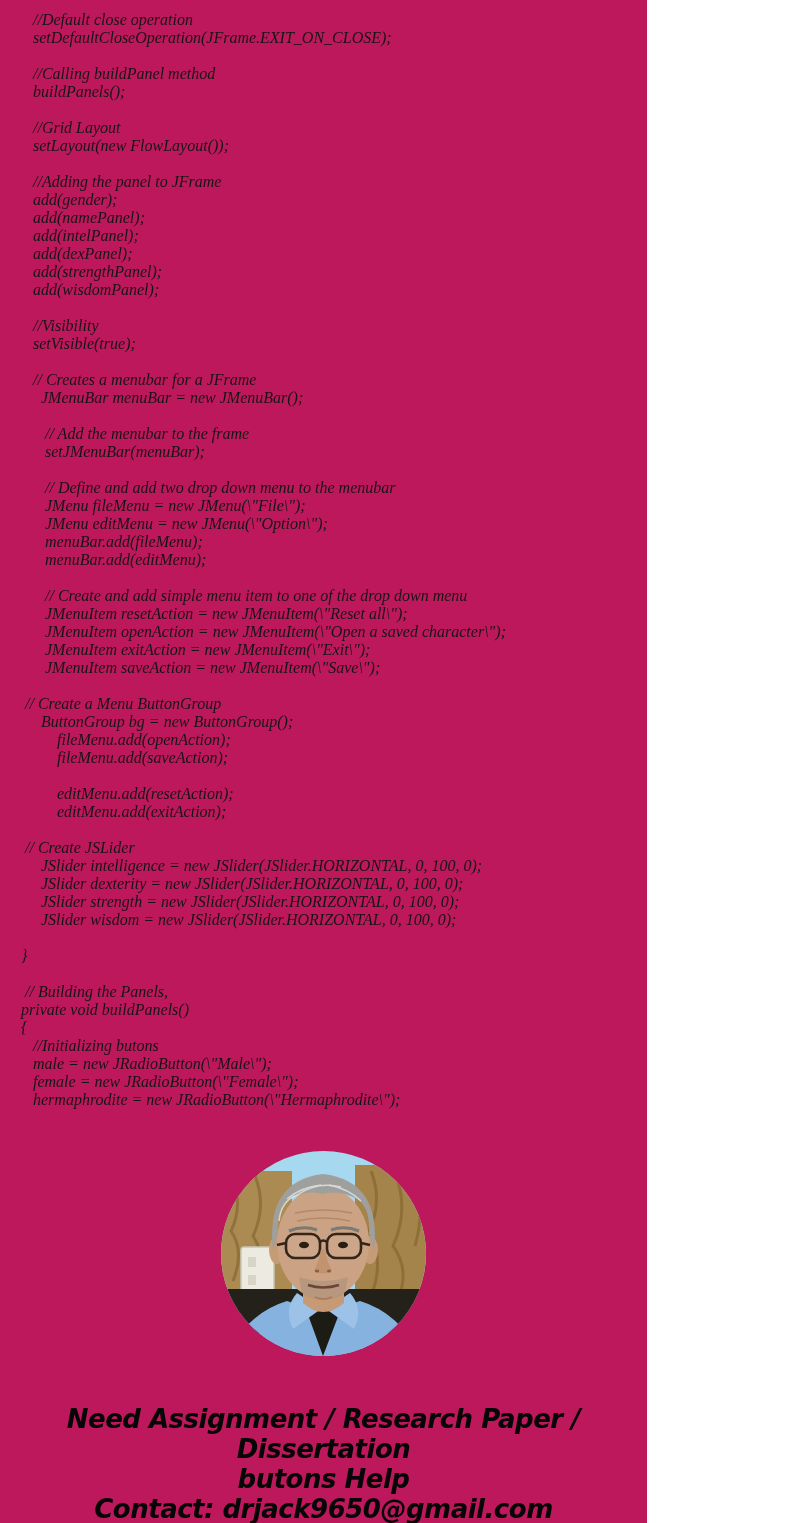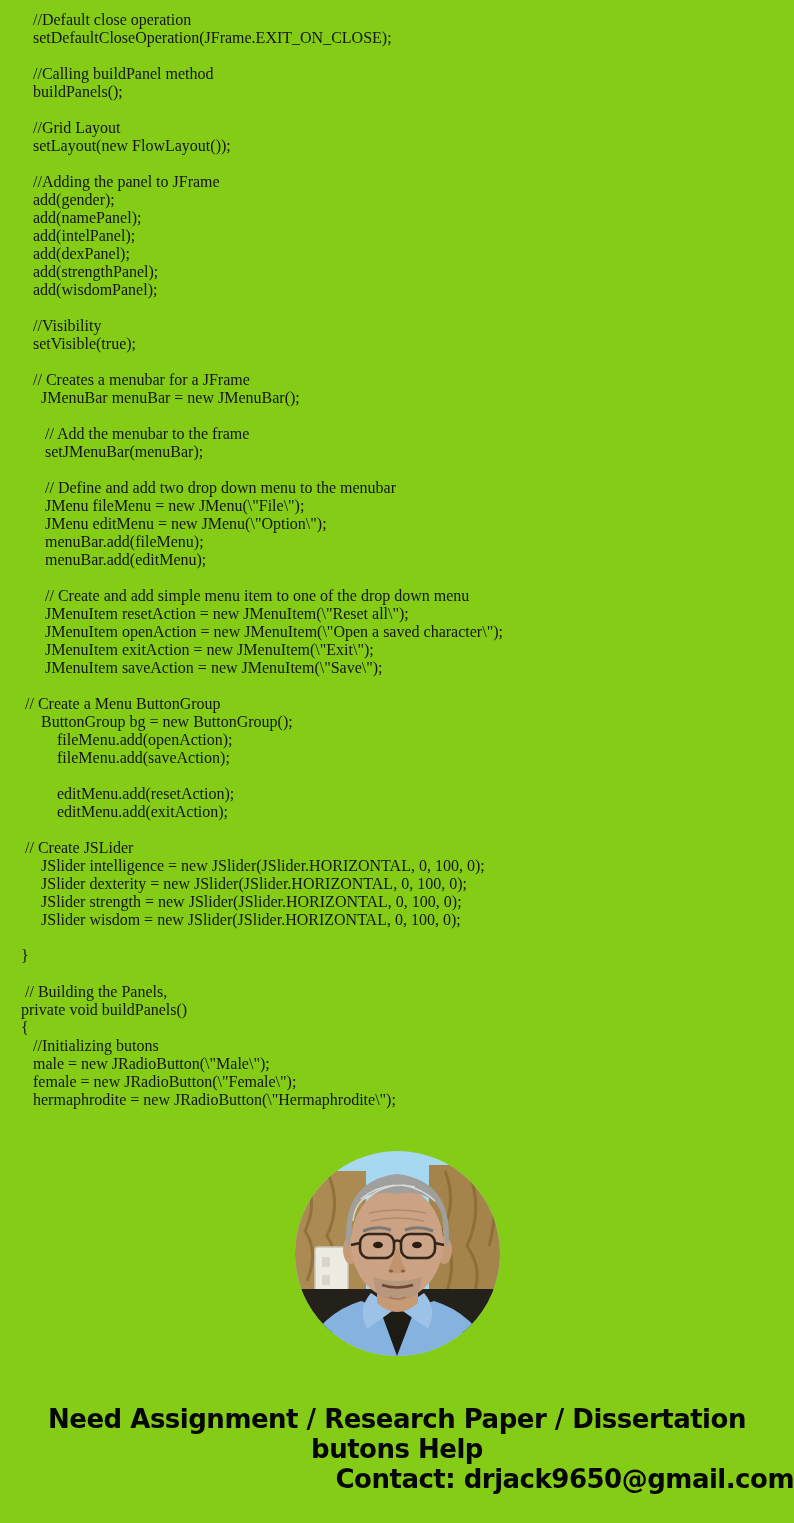--- a/index.html
+++ b/index.html
@@ -1,22 +1,23 @@
 <!DOCTYPE html>
 <html><head>
 <meta charset="utf-8">
 <style>
   html, body { margin: 0; padding: 0; background: #ffffff; }
   .page {
     position: relative;
-    width: 794px;
+    width: 647px;
     height: 1523px;
-    background: #84cc16;
+    background: #be185d;
     overflow: hidden;
     font-family: "Liberation Serif", serif;
+    font-style: italic;
   }
   .code-block {
     margin: 0;
     padding: 11px 0 0 21px;
     font-family: "Liberation Serif", serif;
     font-size: 16px;
     line-height: 18px;
     color: #151515;
     white-space: pre;
   }
@@ -34,21 +35,20 @@
     color: #060606;
     letter-spacing: -0.5px;
   }
   .footer .heading-line {
     font-size: 26px;
     line-height: 30px;
   }
   .footer .contact-line {
     font-size: 26px;
     line-height: 30px;
-    text-align: right;
   }
 </style>
 </head>
 <body>
 
 <div class="page">
 
   <pre class="code-block">   //Default close operation
    setDefaultCloseOperation(JFrame.EXIT_ON_CLOSE);
 

